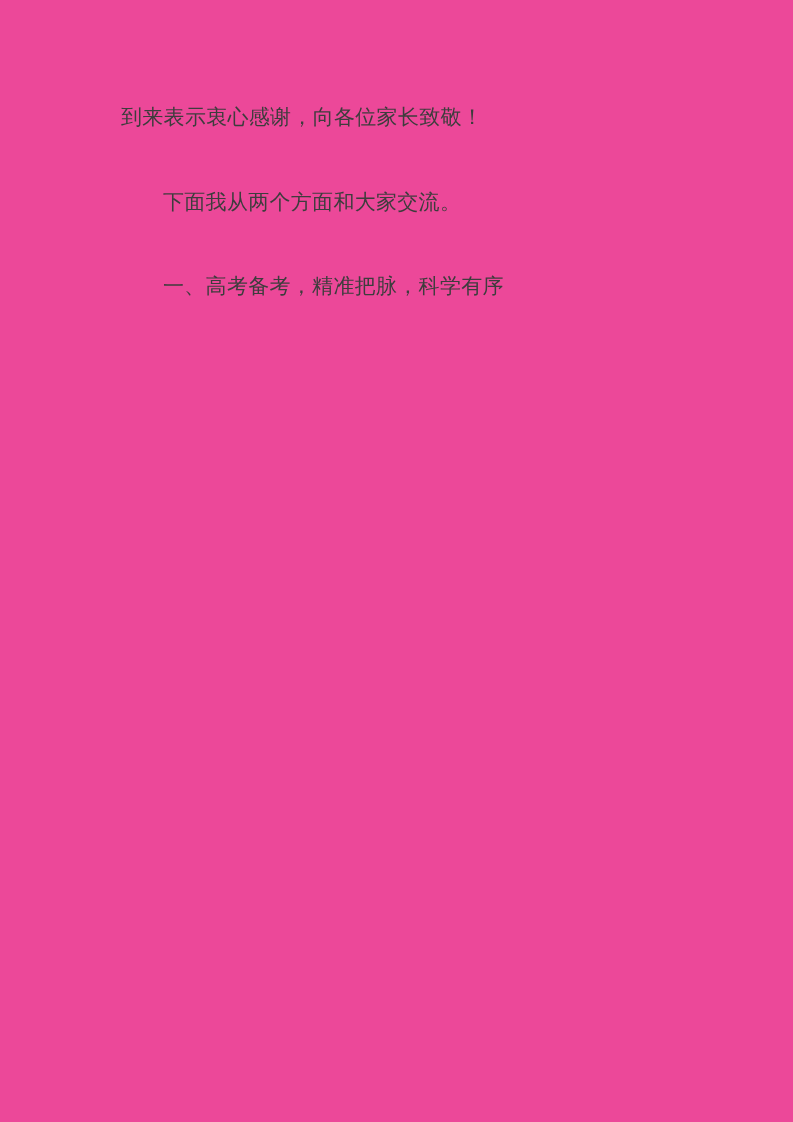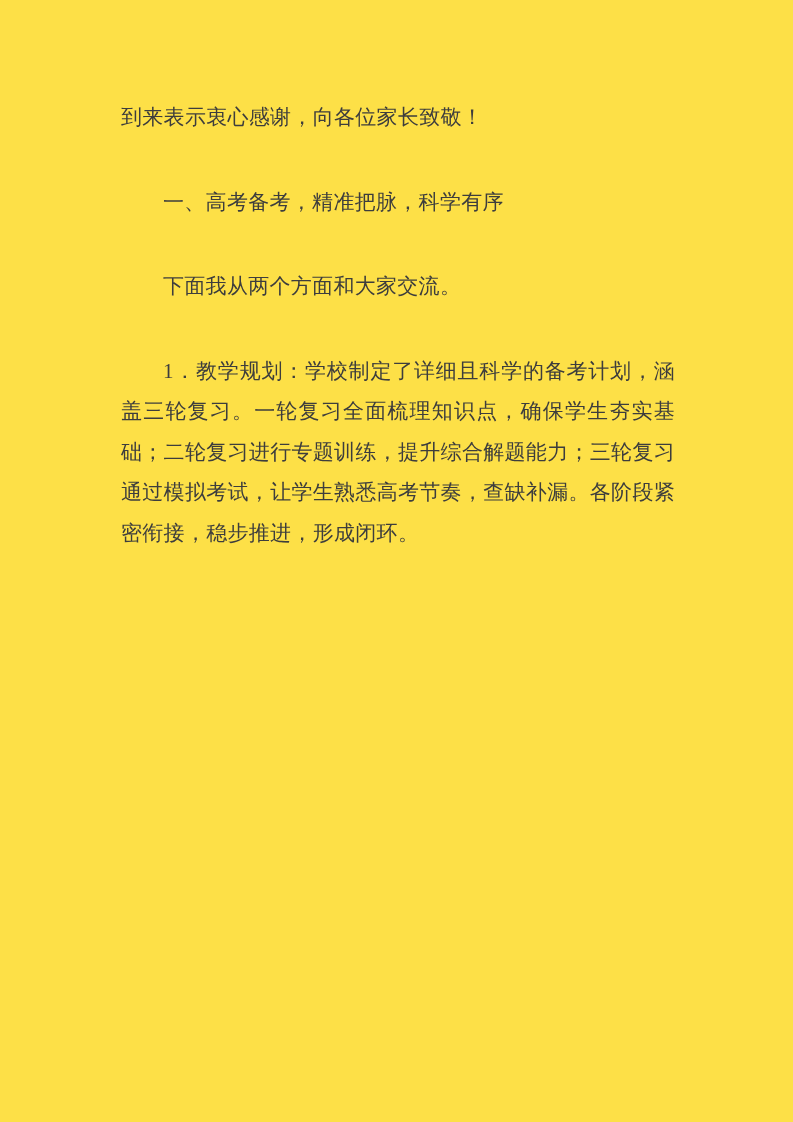--- a/index.html
+++ b/index.html
@@ -4,21 +4,21 @@
 <style>
   html, body {
     margin: 0;
     padding: 0;
     background: #ffffff;
   }
   .page {
     position: relative;
     width: 793px;
     height: 1122px;
-    background: #fde047;
+    background: #ec4899;
     overflow: hidden;
   }
   .content {
     box-sizing: border-box;
     width: 793px;
     padding: 97px 118px 0 121px;
   }
   .para {
     margin: 0 0 44px 0;
     font-family: "Liberation Serif", "DejaVu Serif", serif;
@@ -37,17 +37,16 @@
     
     font-weight: 400;
   }
 </style>
 </head>
 <body>
 
 <div class="page">
   <div class="content">
     <p class="para no-indent">到来表示衷心感谢，向各位家长致敬！</p>
+    <p class="para">下面我从两个方面和大家交流。</p>
     <p class="para heading">一、高考备考，精准把脉，科学有序</p>
-    <p class="para">下面我从两个方面和大家交流。</p>
-    <p class="para">1．教学规划：学校制定了详细且科学的备考计划，涵盖三轮复习。一轮复习全面梳理知识点，确保学生夯实基础；二轮复习进行专题训练，提升综合解题能力；三轮复习通过模拟考试，让学生熟悉高考节奏，查缺补漏。各阶段紧密衔接，稳步推进，形成闭环。</p>
   </div>
 </div>
 
 </body></html>

